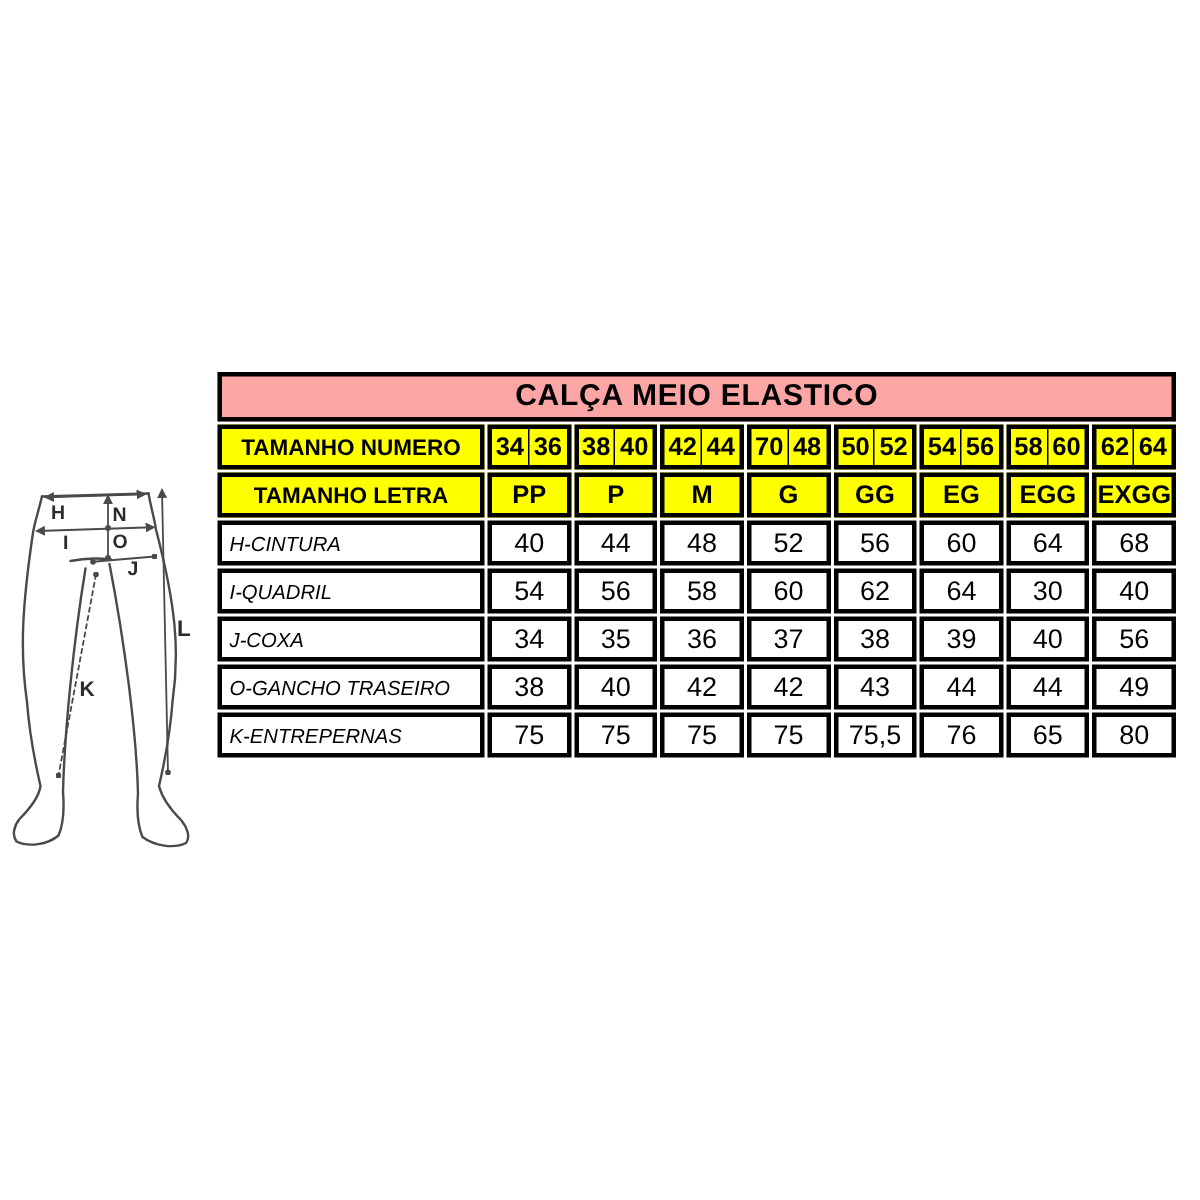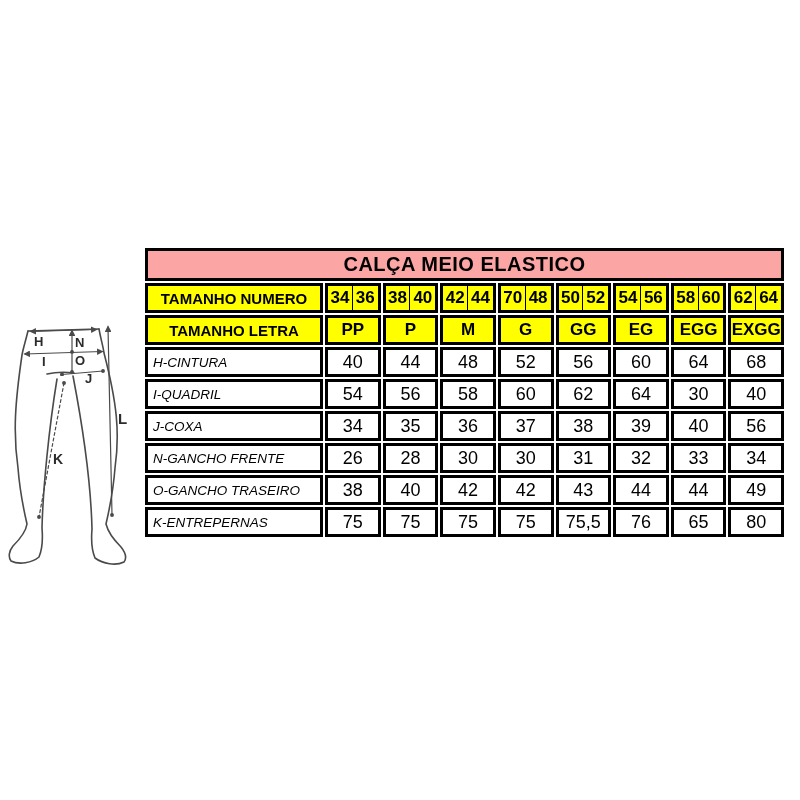--- a/index.html
+++ b/index.html
@@ -136,31 +136,20 @@
           <td class="cell value">34</td>
           <td class="cell value">35</td>
           <td class="cell value">36</td>
           <td class="cell value">37</td>
           <td class="cell value">38</td>
           <td class="cell value">39</td>
           <td class="cell value">40</td>
           <td class="cell value">56</td>
         </tr>
         <tr>
-          <td class="cell rowlabel">N-GANCHO FRENTE</td>
-          <td class="cell value">26</td>
-          <td class="cell value">28</td>
-          <td class="cell value">30</td>
-          <td class="cell value">30</td>
-          <td class="cell value">31</td>
-          <td class="cell value">32</td>
-          <td class="cell value">33</td>
-          <td class="cell value">34</td>
-        </tr>
-        <tr>
           <td class="cell rowlabel">O-GANCHO TRASEIRO</td>
           <td class="cell value">38</td>
           <td class="cell value">40</td>
           <td class="cell value">42</td>
           <td class="cell value">42</td>
           <td class="cell value">43</td>
           <td class="cell value">44</td>
           <td class="cell value">44</td>
           <td class="cell value">49</td>
         </tr>

